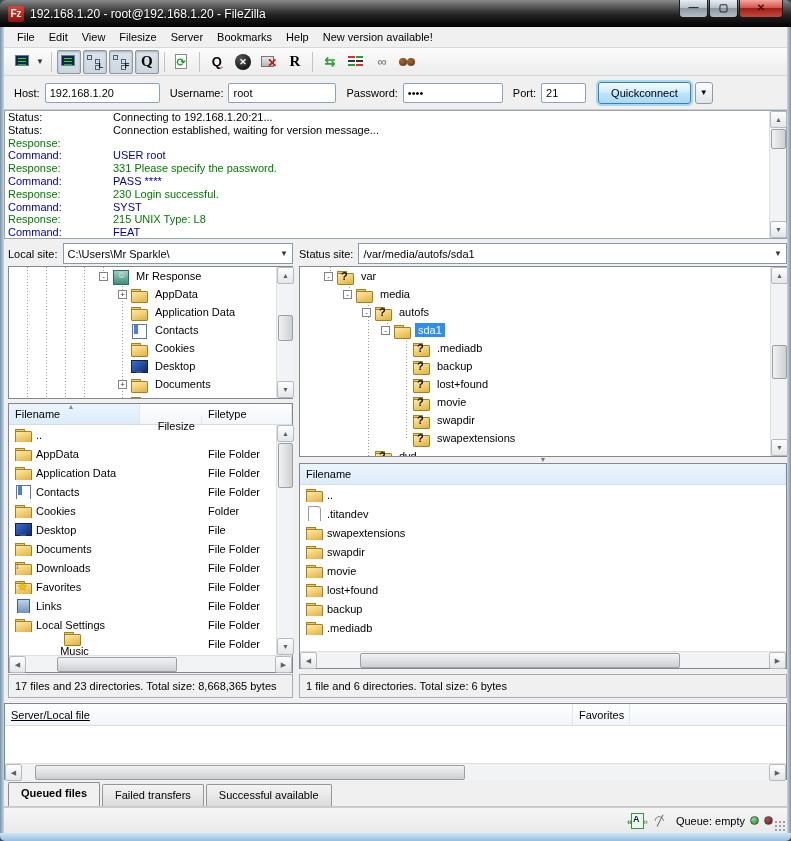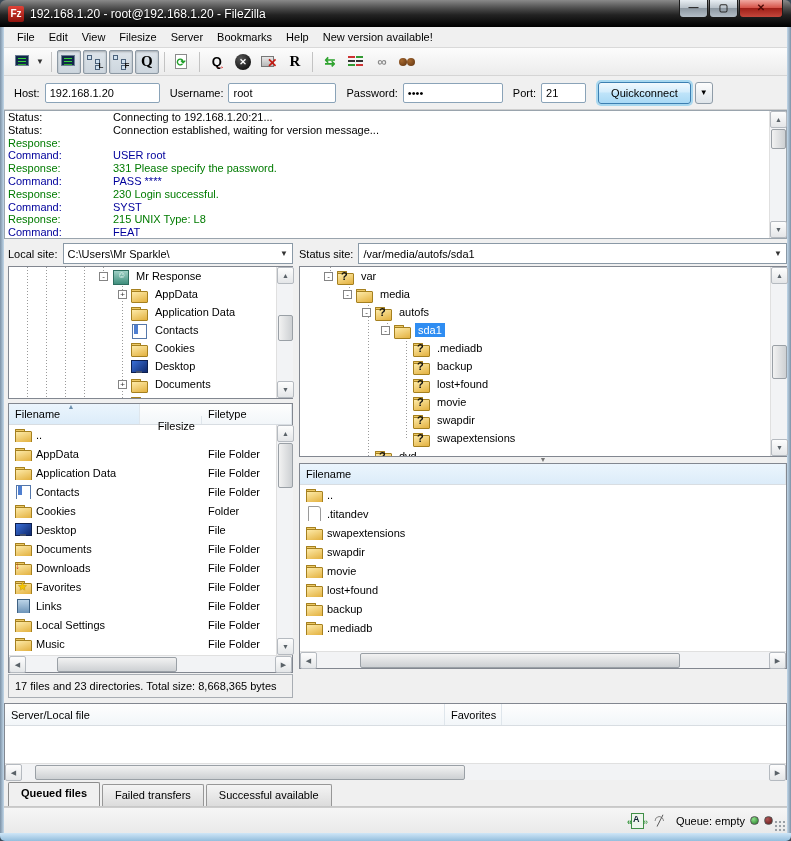--- a/index.html
+++ b/index.html
@@ -515,21 +515,21 @@
           </div>
           <div class="file-row">
             <div class="fcell fc-name" style="width: 131px;">
               <span class="icn folder"></span>
               <span>Local Settings</span>
             </div>
             <div class="fcell" style="width: 62px; text-align: right;"></div>
             <div class="fcell" style="width: 90px;">File Folder</div>
           </div>
           <div class="file-row">
-            <div class="fcell fc-name" style="width: 131px;">
+            <div class="fcell fc-name" style="width: 131px; flex-direction: column;">
               <span class="icn folder"></span>
               <span>Music</span>
             </div>
             <div class="fcell" style="width: 62px; text-align: right;"></div>
             <div class="fcell" style="width: 90px;">File Folder</div>
           </div>
         </div>
     </div>
     <div class="vsb" style="left:272px; top:398px; height:230px;">
       <div class="sb-btn" style="top:0">▲</div>
@@ -693,24 +693,27 @@
               <span>.mediadb</span>
             </div>
           </div>
         </div>
     </div>
     <div class="hsb" style="left:296px; top:624px; width:486px;">
       <div class="sb-btn" style="left:0">◀</div>
       <div class="sb-thumb" style="left:60px; top:1px; width:320px; height:15px;"></div>
       <div class="sb-btn" style="right:0">▶</div>
     </div>
+    <div class="panel-status" style="left:295px; top:647px; width:488px;">
+      <span>1 file and 6 directories. Total size: 6 bytes</span>
+    </div>
 
     <div class="queuebox">
       <div class="q-header" id="queueHeader">
-          <div class="q-h" style="width: 440px;">Server/Local file</div>
+          <div class="q-h" style="width: 568px; text-decoration: underline;">Server/Local file</div>
           <div class="q-h" style="width: 57px;">Favorites</div>
         </div>
     </div>
     <div class="hsb" style="left:1px; top:736px; width:781px;">
       <div class="sb-btn" style="left:0">◀</div>
       <div class="sb-thumb" style="left:30px; top:1px; width:430px; height:15px;"></div>
       <div class="sb-btn" style="right:0">▶</div>
     </div>
 
     <div class="tabs" id="queueTabs">

